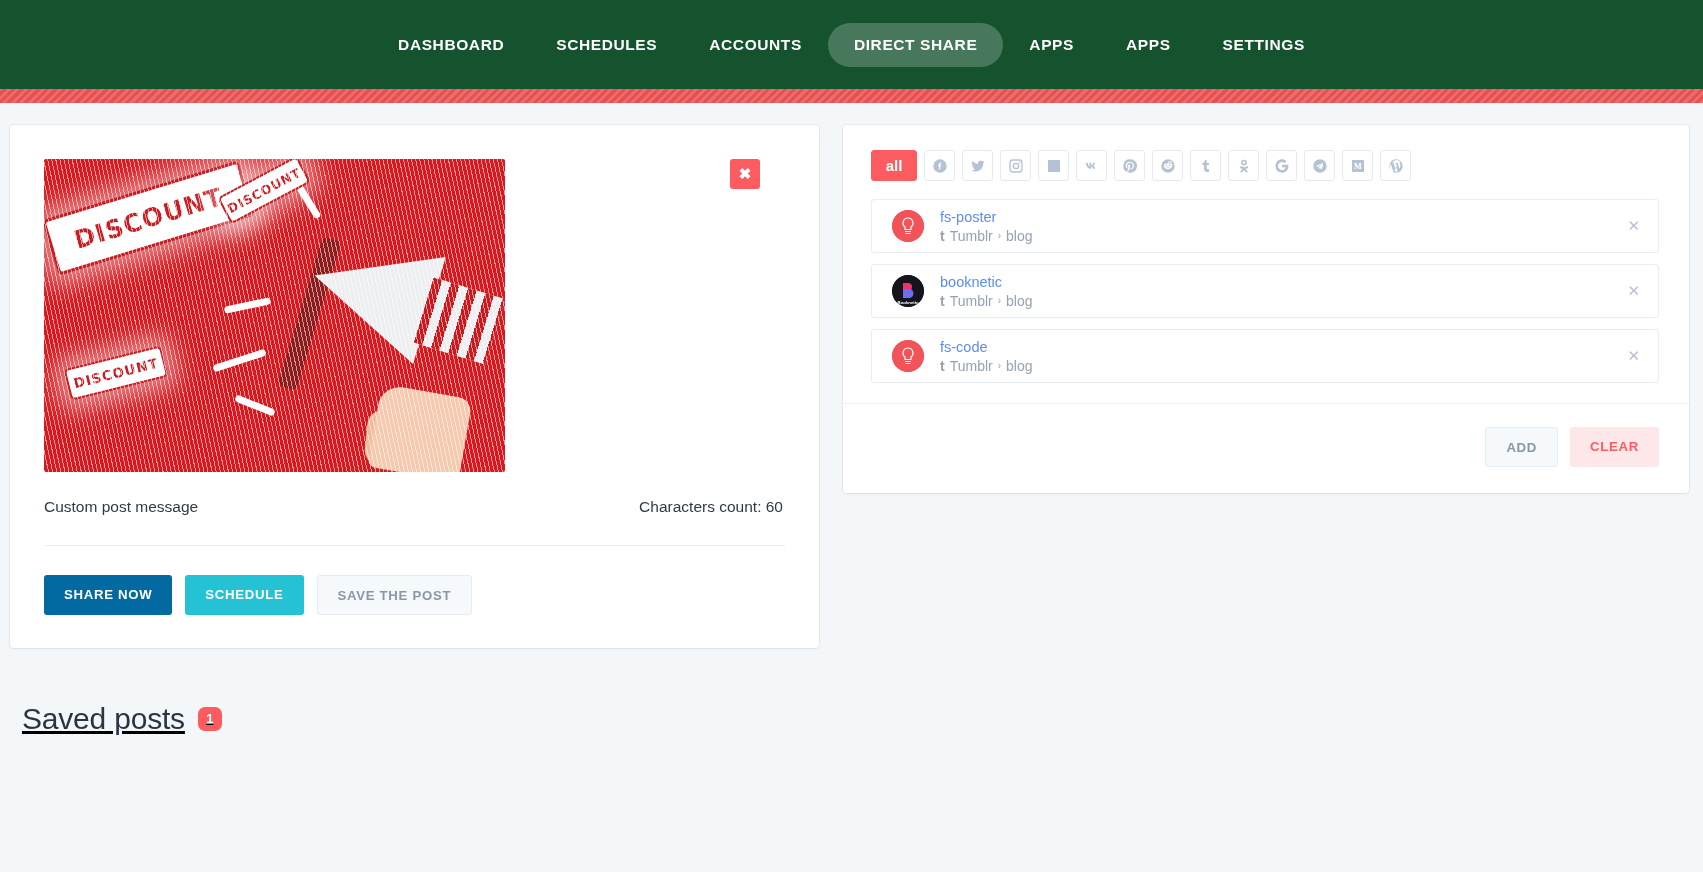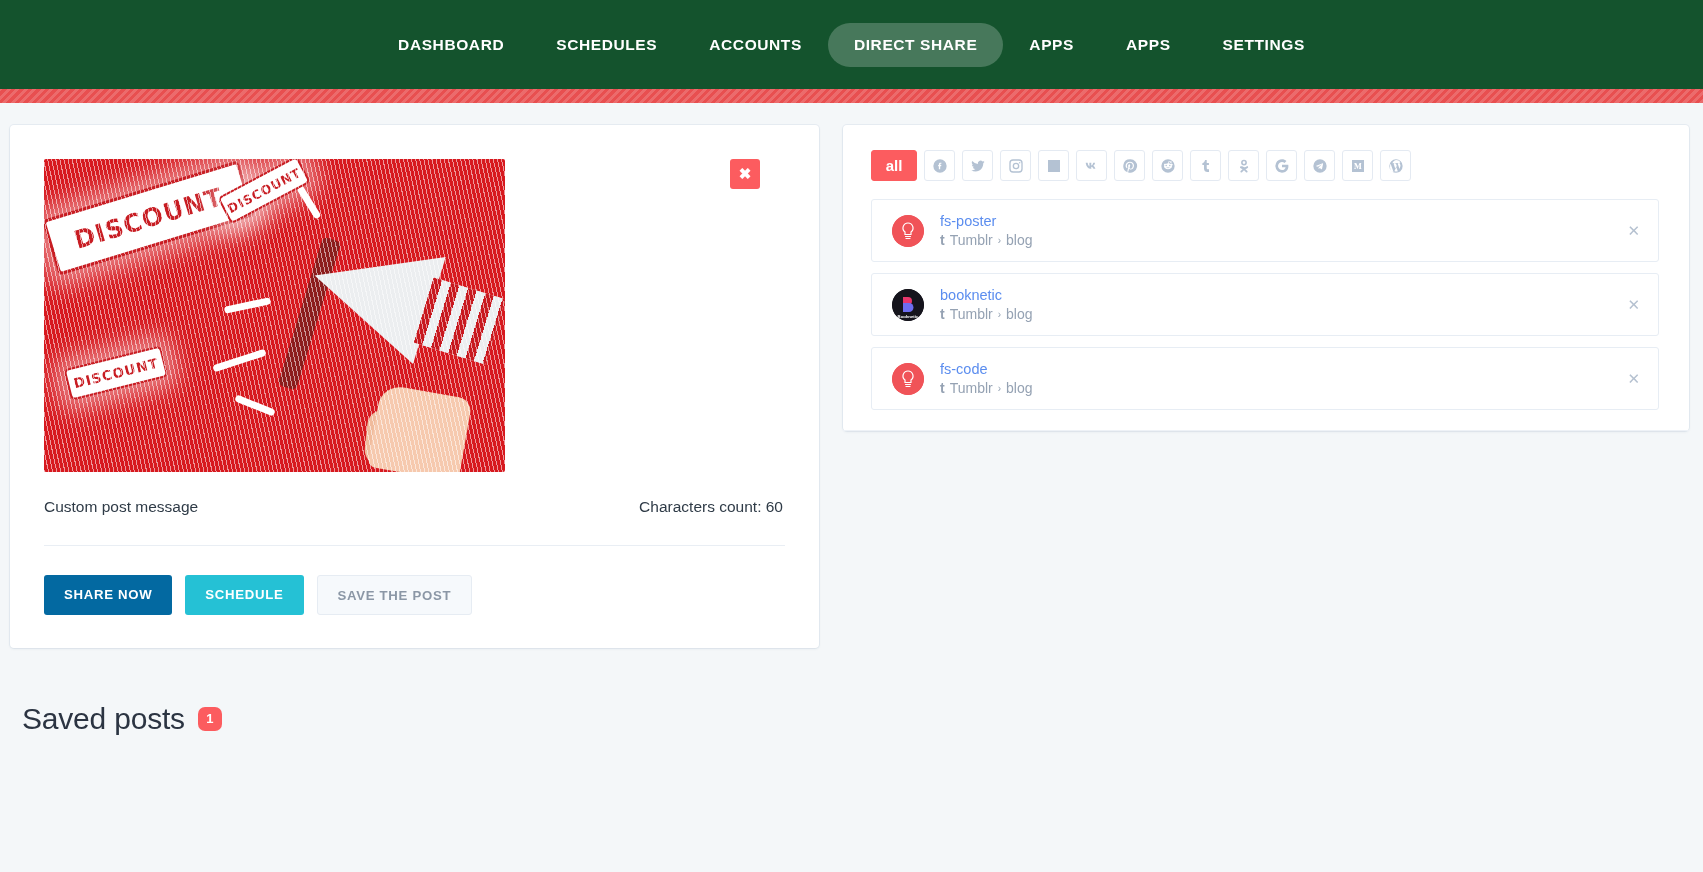--- a/index.html
+++ b/index.html
@@ -134,20 +134,21 @@
   .btn-sched  { background: #25c1d5; color: #fff; }
   .btn-save   { background: #f6f9fc; color: #8b97a6; border: 1px solid #e6ecf3; }
 
   
   .saved-head {
     display: flex;
     align-items: center;
     gap: 13px;
     margin-top: 54px;
     padding-left: 12px;
+    text-decoration: underline;
   }
   .saved-title { font-size: 30px; color: #2b3442; font-weight: 400; letter-spacing: -0.2px; }
   .saved-badge {
     background: #fc5c5f;
     color: #ffffff;
     font-size: 13px;
     font-weight: 700;
     border-radius: 7px;
     min-width: 24px;
     height: 24px;
@@ -187,21 +188,21 @@
   }
   .net-tab svg { width: 16px; height: 16px; display: block; fill: #b4c2d3; }
 
   .acct-list { padding: 0 30px 0 28px; }
   .acct-row {
     display: flex;
     align-items: center;
     border: 1px solid #e7edf4;
     border-radius: 3px;
     background: #ffffff;
-    height: 63px;
+    height: 54px;
     padding: 0 18px 0 20px;
     margin-bottom: 11px;
     position: relative;
   }
   .avatar {
     width: 32px; height: 32px;
     border-radius: 50%;
     flex: 0 0 auto;
     margin-right: 16px;
     overflow: hidden;
@@ -548,15 +549,19 @@
               <span class="chev">›</span>
               <span>blog</span>
             </span>
           </div>
           <button class="acct-remove">✕</button>
         </div>
       </div>
 
       <div class="acct-divider"></div>
 
+      <div class="acct-actions">
+        <button class="btn btn-add">ADD</button>
+        <button class="btn btn-clear">CLEAR</button>
+      </div>
     </div>
   </div>
 </div>
 
 </body></html>

